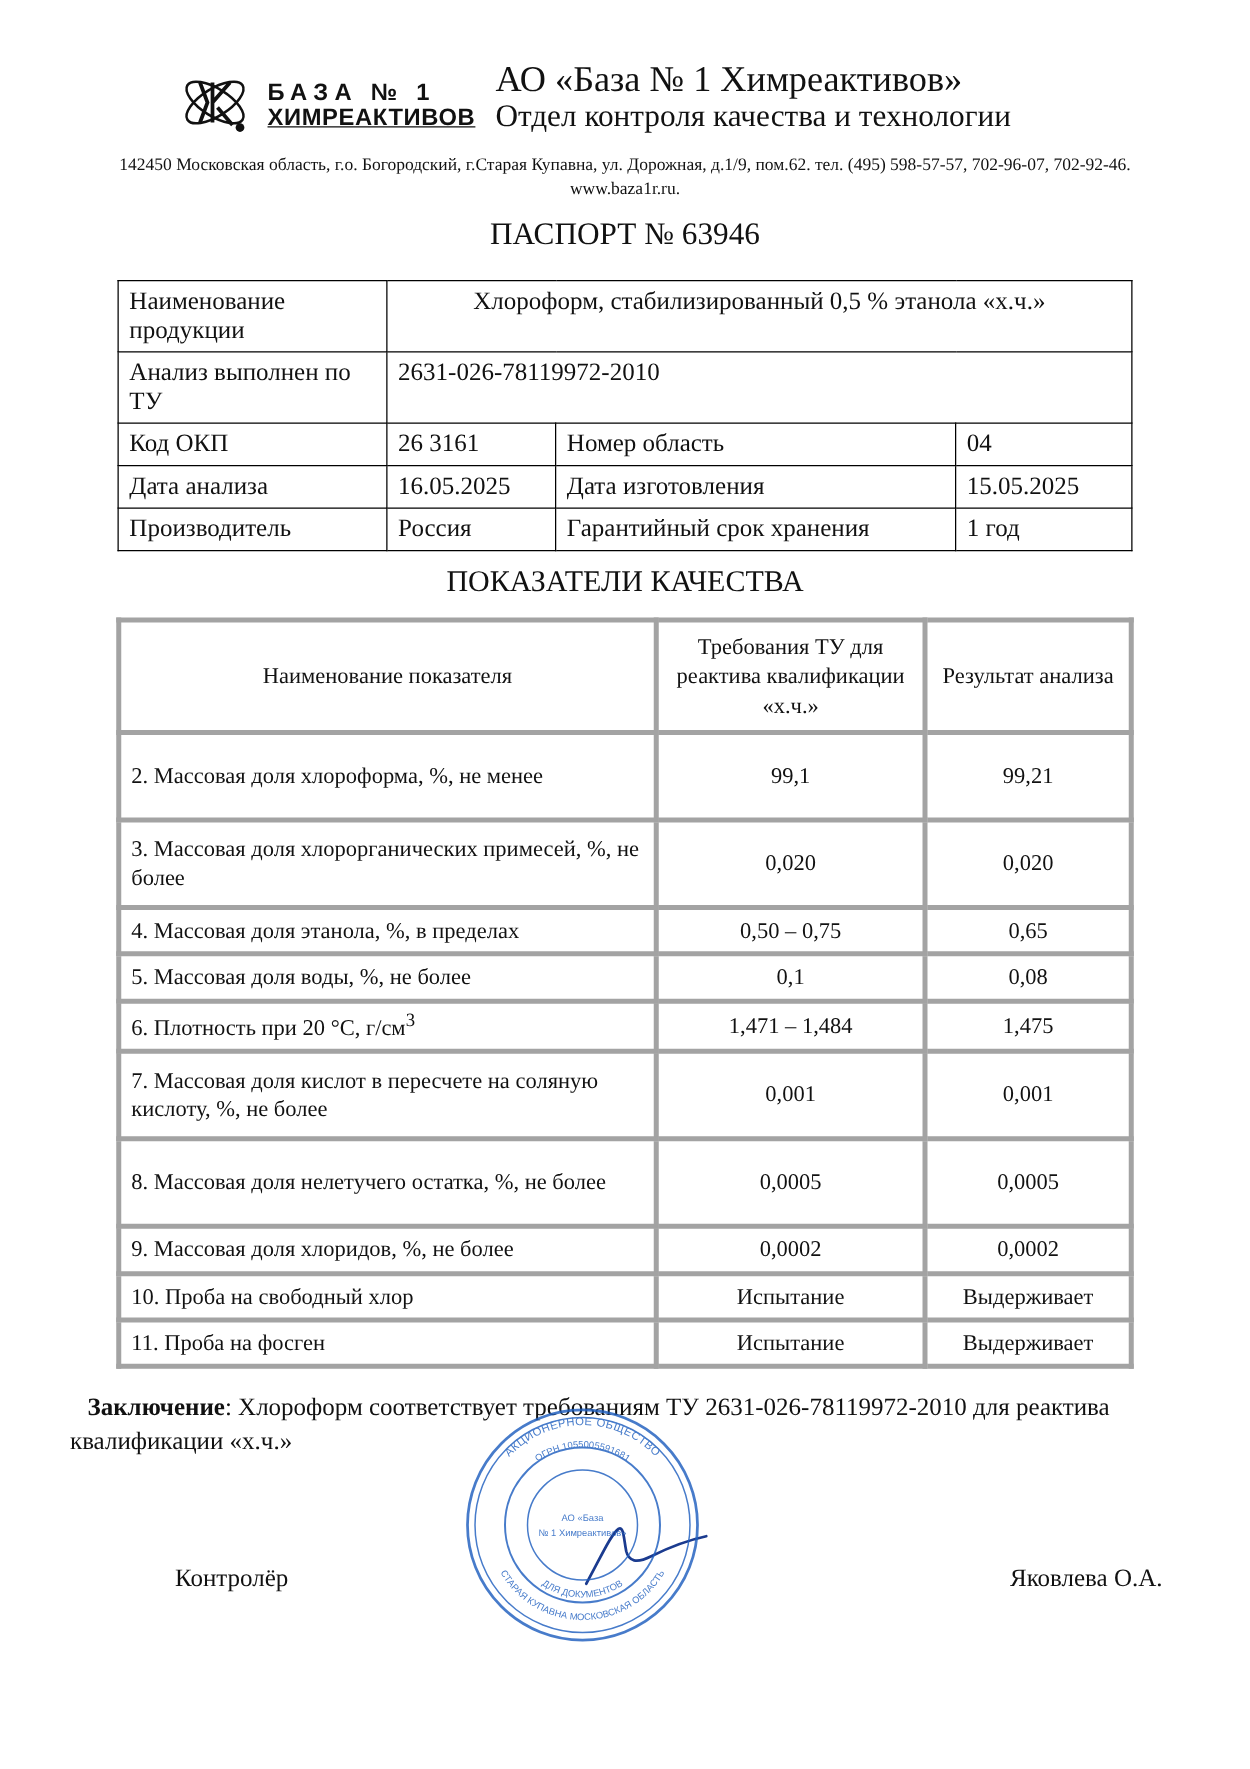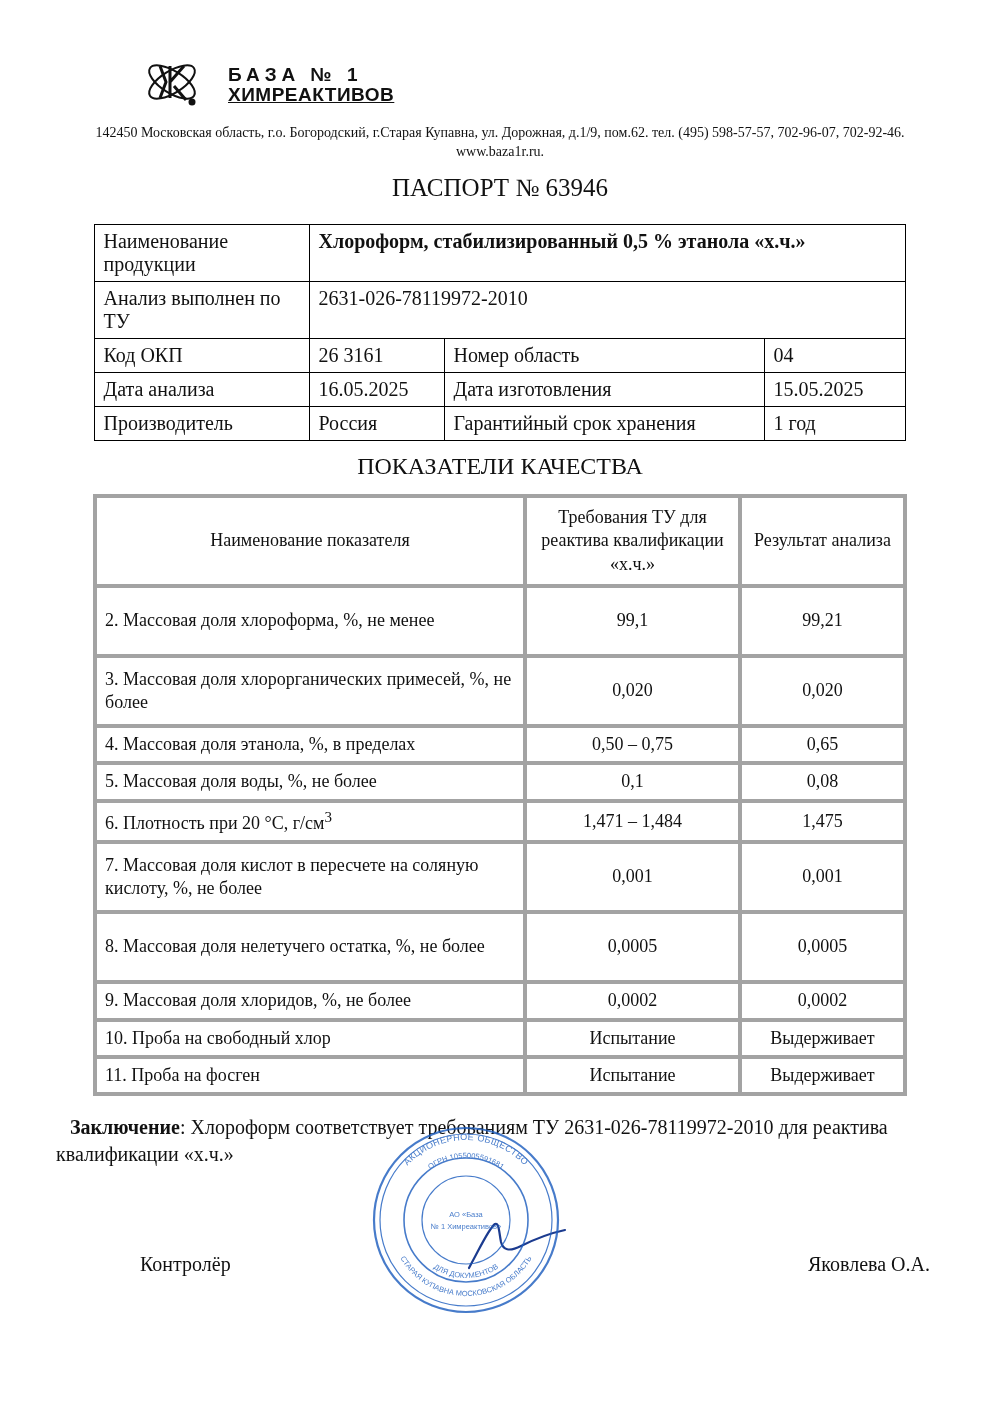--- a/index.html
+++ b/index.html
@@ -36,21 +36,21 @@
     padding-top: 4px;
   }
   .logo-mark {
     width: 72px;
     height: 66px;
     position: relative;
     flex: 0 0 auto;
   }
   .logo-mark svg { display: block; }
   .logo-text {
-    margin-left: 16px;
+    margin-left: 2px;
     line-height: 1.05;
   }
   .logo-text .l1 {
     font-family: "Liberation Sans", sans-serif;
     font-weight: bold;
     font-size: 19px;
     letter-spacing: 5px;
   }
   .logo-text .l2 {
     font-family: "Liberation Sans", sans-serif;
@@ -102,21 +102,22 @@
     margin: 22px auto 0 auto;
     width: 810px;
   }
   .tbl-info td {
     border: 1px solid #000;
     font-size: 20px;
     padding: 5px 8px;
     vertical-align: top;
   }
   .tbl-info td.bold {
-    font-weight: bold;
+    font-weight: normal;
+    text-align: center;
   }
   .tbl-quality {
     margin: 0 auto;
     width: 810px;
   }
   .tbl-quality td, .tbl-quality th {
     border: 4px solid #a3a3a3;
     font-size: 18px;
     padding: 5px 8px;
     vertical-align: middle;
@@ -196,20 +197,24 @@
           <ellipse cx="32" cy="30" rx="26" ry="11" fill="none" stroke="#111" stroke-width="2" transform="rotate(32 32 30)"></ellipse>
           <path d="M20 14 L26 30 L20 46" fill="none" stroke="#111" stroke-width="3"></path>
           <path d="M30 14 L30 46 M30 30 L44 14 M34 34 L46 48" fill="none" stroke="#111" stroke-width="3"></path>
           <circle cx="52" cy="50" r="3.5" fill="#111"></circle>
         </svg>
       </div>
       <div class="logo-text">
         <div class="l1">БАЗА № 1</div>
         <div class="l2">ХИМРЕАКТИВОВ</div>
       </div>
+    </div>
+    <div class="org-block">
+      <div class="org-name">АО «База № 1 Химреактивов»</div>
+      <div class="org-dept">Отдел контроля качества и технологии</div>
     </div>
   </div>
 
   <div class="address">142450 Московская область, г.о. Богородский, г.Старая Купавна, ул. Дорожная, д.1/9, пом.62.  тел. (495) 598-57-57, 702-96-07, 702-92-46. www.baza1r.ru.</div>
 
   <div class="passport-title">ПАСПОРТ № 63946</div>
 
   <table class="tbl-info">
     <colgroup>
       <col style="width:215px">

